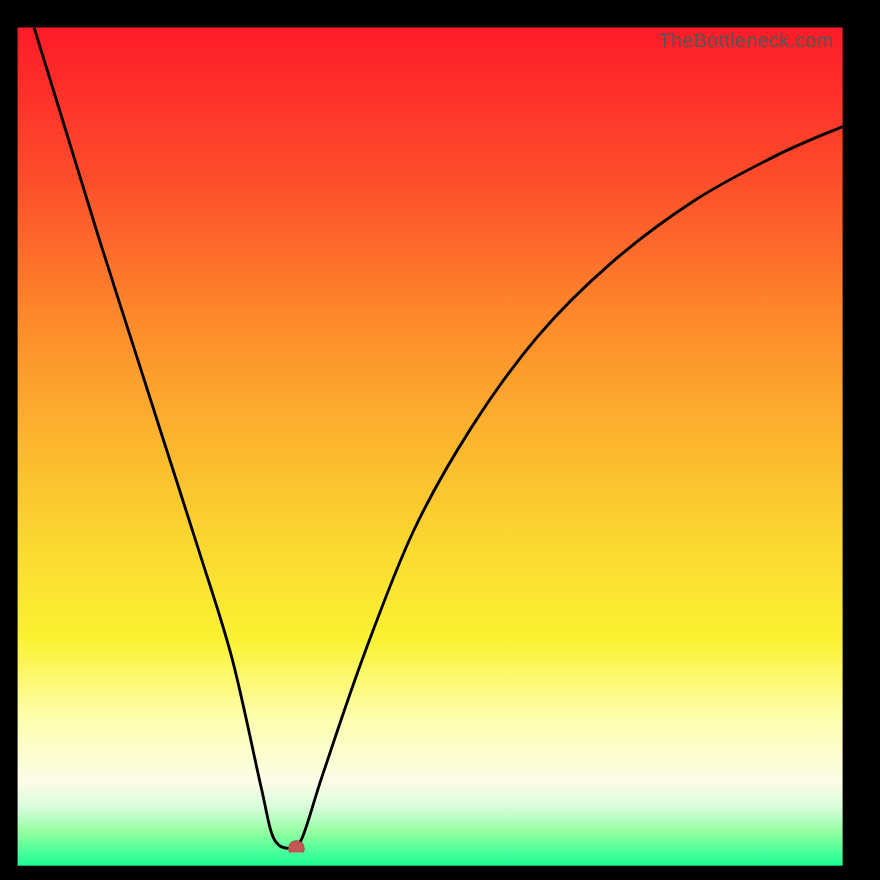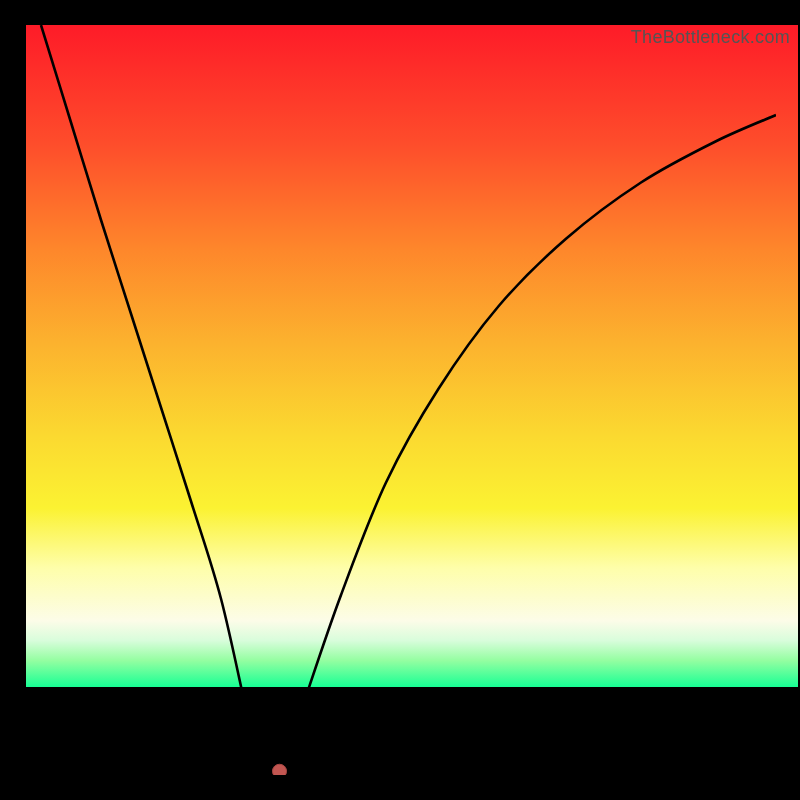--- a/index.html
+++ b/index.html
@@ -12,39 +12,38 @@
     overflow: hidden;
   }
   .frame {
     position: relative;
     width: 800px;
     height: 800px;
     background: #000;
   }
   .plot-area {
     position: absolute;
-    left: 26px;
+    left: 16px;
     top: 25px;
     width: 750px;
-    height: 662px;
+    height: 762px;
     background: linear-gradient(
       to bottom,
       #fe1b28 0%,
       #fe4d2b 18%,
       #fe872b 34%,
       #fcb22e 48%,
       #fbd930 62%,
       #fbf232 73%,
       #fefeaa 82%,
       #fcfce8 90%,
       #d8fddb 93%,
       #94fea1 96%,
       #17ff94 100%
     );
-    padding-left: 22px;
   }
   .svg-layer {
     position: absolute;
     left: 0;
     top: 0;
     width: 750px;
     height: 750px;
   }
   .watermark {
     position: absolute;

